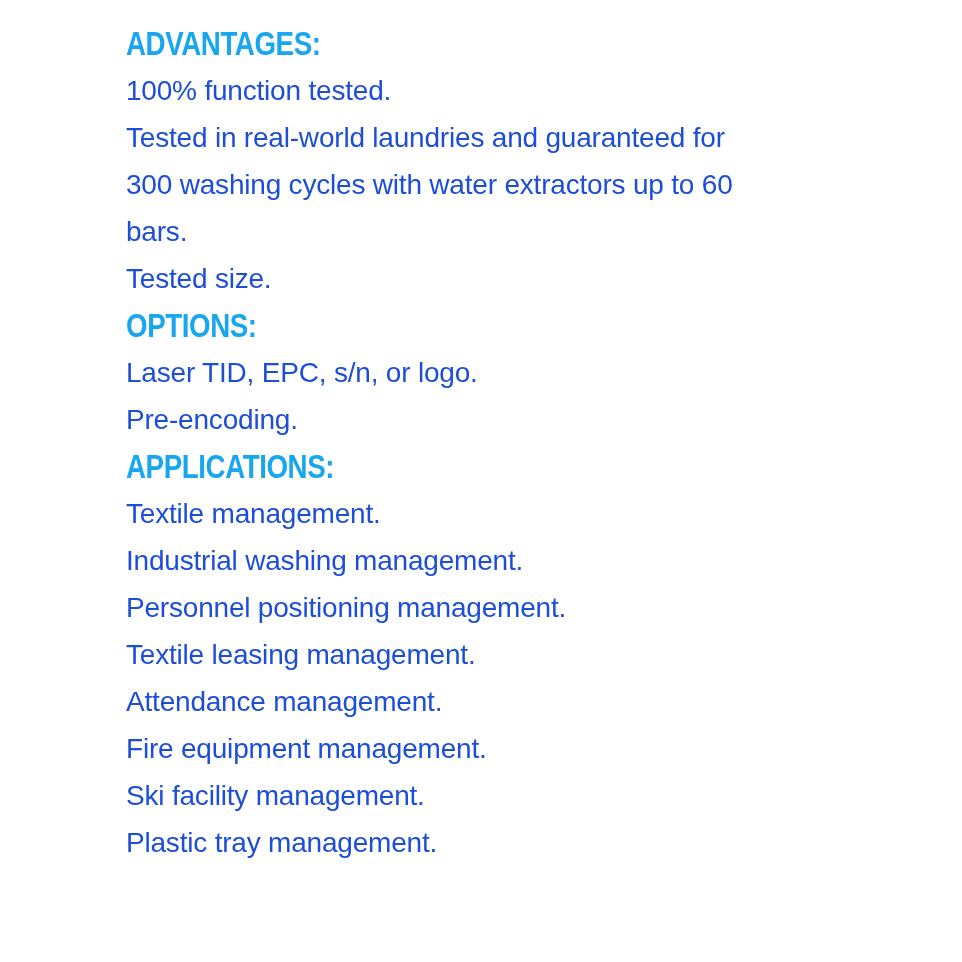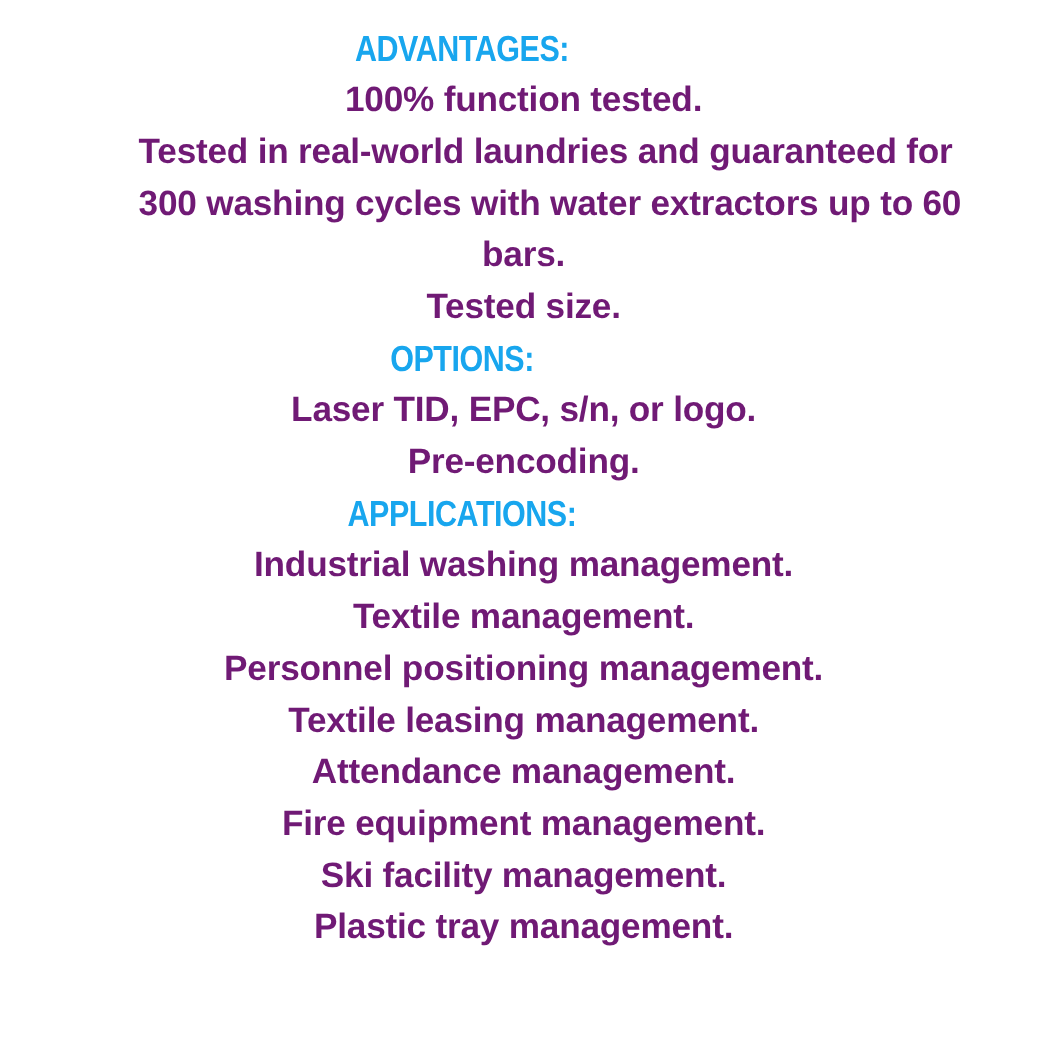--- a/index.html
+++ b/index.html
@@ -9,39 +9,38 @@
     height: 962px;
     background: #ffffff;
     overflow: hidden;
   }
   .content {
     position: absolute;
     left: 126px;
     top: 20px;
     width: 700px;
     font-family: "Liberation Sans", "DejaVu Sans", sans-serif;
-    text-align: center;
   }
   .section { display: block; }
   .section + .section { }
   .heading {
     font-size: 33px;
     font-weight: 700;
     line-height: 47px;
     color: #18a6ee;
     letter-spacing: -0.5px;
     transform: scaleX(0.84);
     transform-origin: left center;
     white-space: nowrap;
   }
   .line {
-    font-size: 32px;
-    font-weight: 700;
+    font-size: 28px;
+    font-weight: 400;
     line-height: 47px;
-    color: #701a75;
+    color: #1d4ed8;
     letter-spacing: -0.2px;
     white-space: nowrap;
   }
 </style>
 </head>
 <body>
 
 <div class="content">
 
   <div class="section">
@@ -54,22 +53,22 @@
   </div>
 
   <div class="section">
     <div class="heading">OPTIONS:</div>
     <div class="line">Laser TID, EPC, s/n, or logo.</div>
     <div class="line">Pre-encoding.</div>
   </div>
 
   <div class="section">
     <div class="heading">APPLICATIONS:</div>
+    <div class="line">Textile management.</div>
     <div class="line">Industrial washing management.</div>
-    <div class="line">Textile management.</div>
     <div class="line">Personnel positioning management.</div>
     <div class="line">Textile leasing management.</div>
     <div class="line">Attendance management.</div>
     <div class="line">Fire equipment management.</div>
     <div class="line">Ski facility management.</div>
     <div class="line">Plastic tray management.</div>
   </div>
 
 </div>
 

